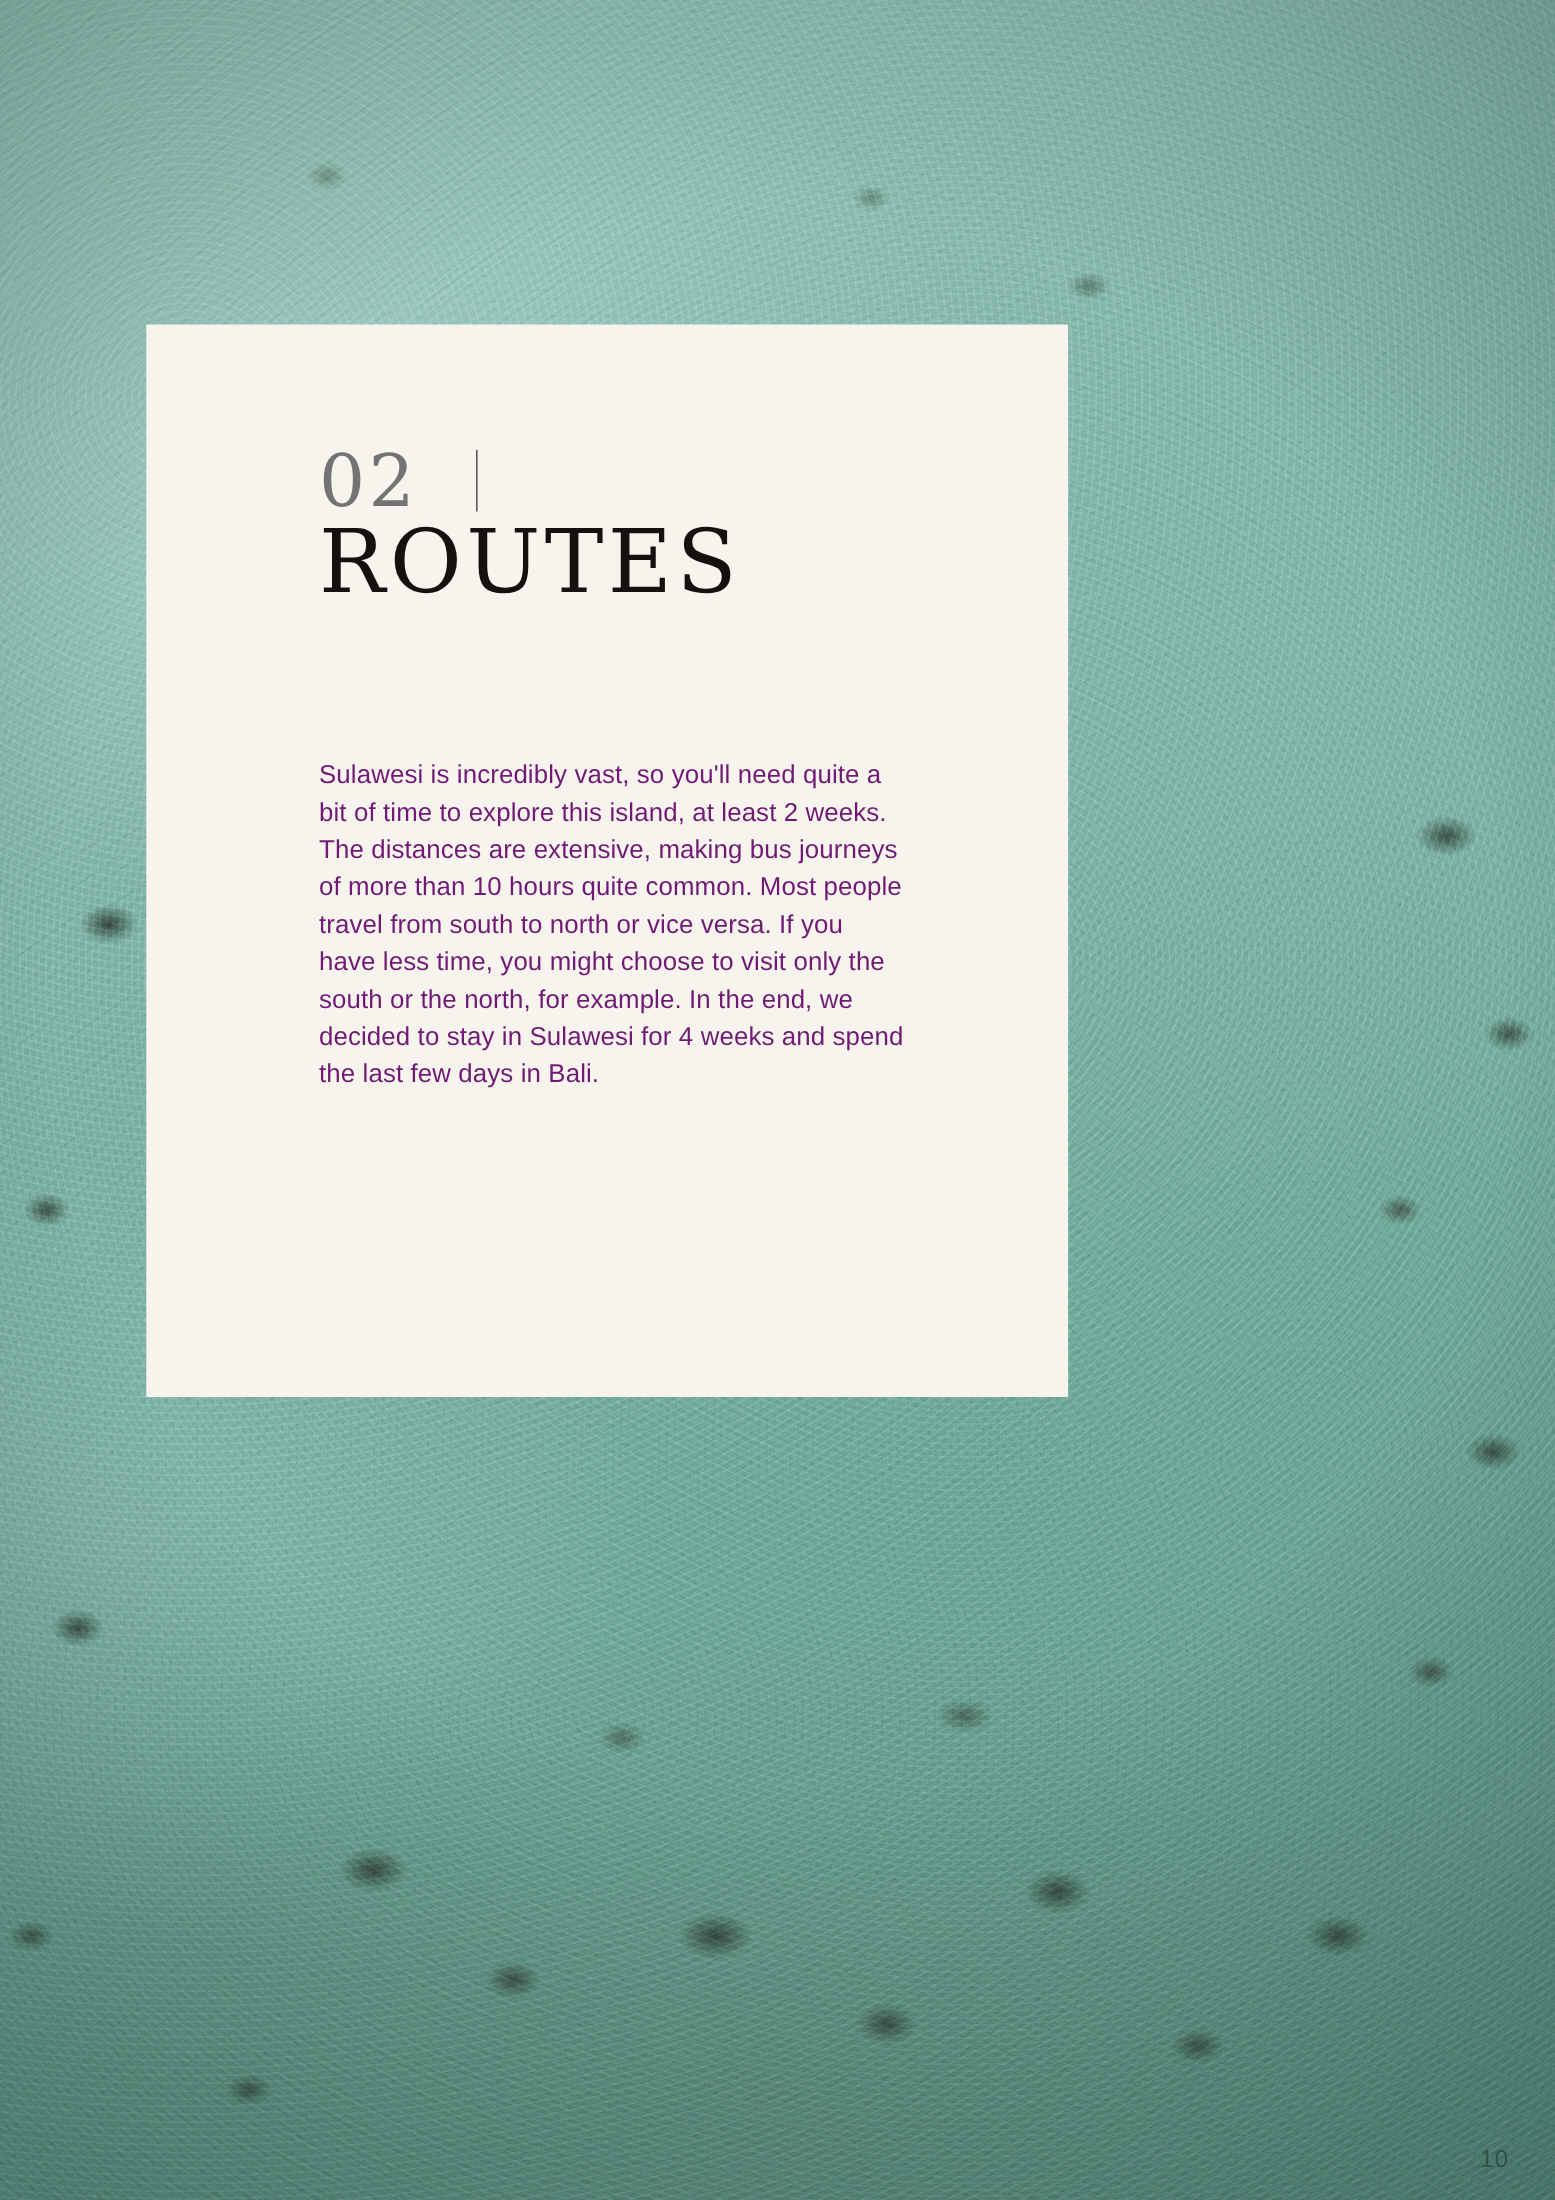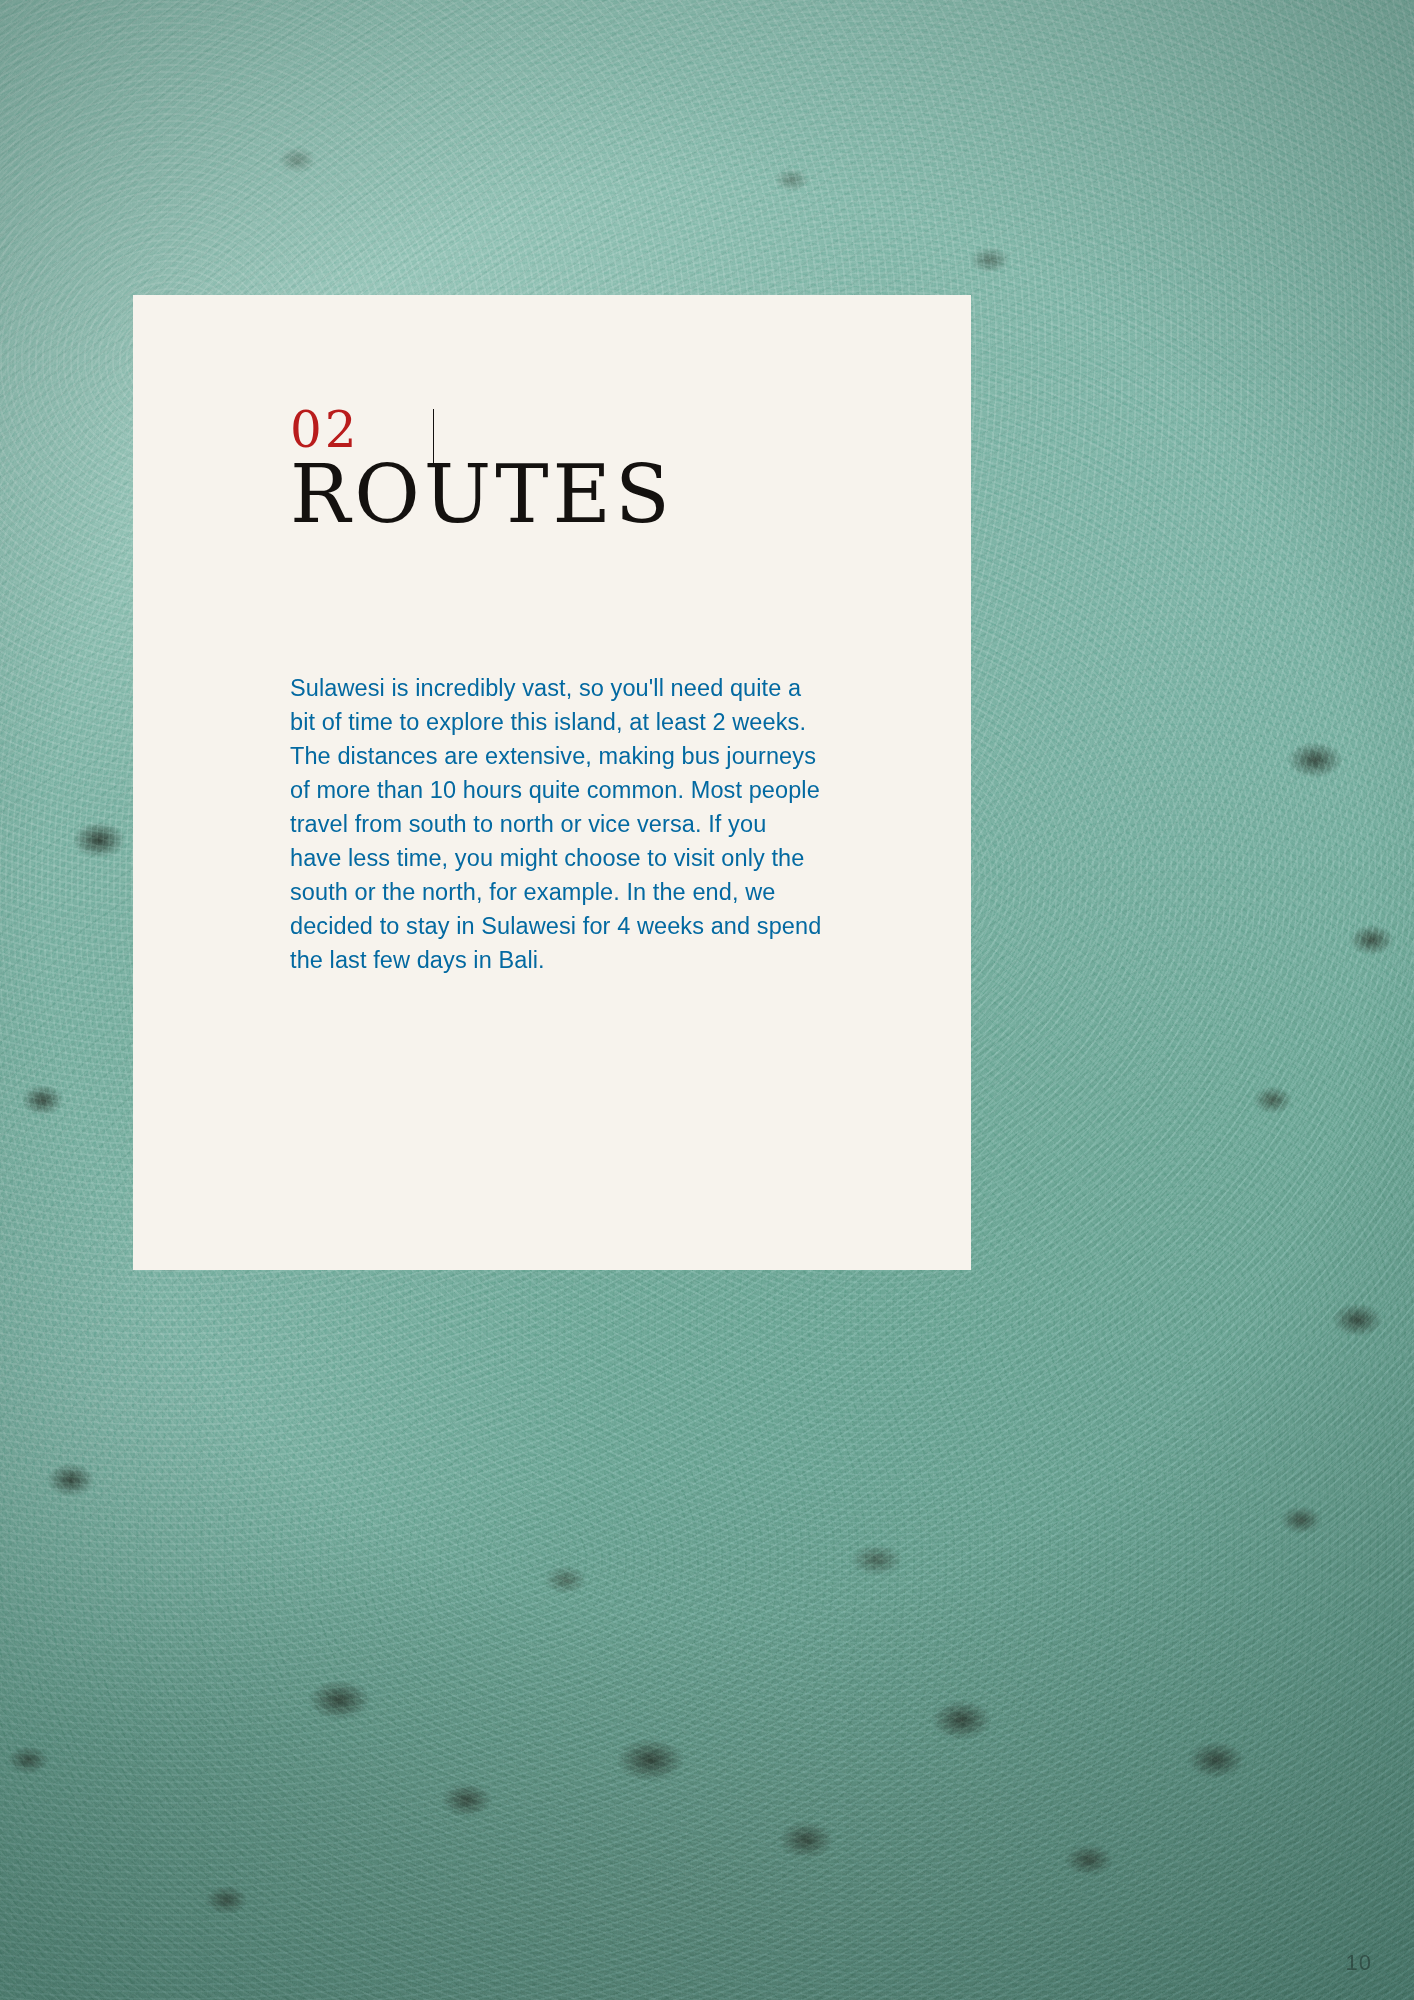--- a/index.html
+++ b/index.html
@@ -96,25 +96,25 @@
     top: 110px;
     right: 60px;
   }
 
   .chapter-head {
     position: relative;
     color: #14110f;
   }
   .chapter-num {
     font-family: "DejaVu Serif", serif;
-    font-size: 50px;
+    font-size: 66px;
     line-height: 1;
     letter-spacing: 3px;
     font-weight: 400;
-    color: #b91c1c;
+    color: #737373;
   }
   .chapter-rule {
     position: absolute;
     left: 143px;
     top: 4px;
     width: 1px;
     height: 56px;
     background: #14110f;
   }
   .chapter-title {
@@ -127,21 +127,21 @@
     color: #14110f;
     white-space: nowrap;
   }
 
   .body-copy {
     margin-top: 136px;
     width: 532px;
     font-family: "Liberation Sans", sans-serif;
     font-size: 23.5px;
     line-height: 34px;
-    color: #0369a1;
+    color: #701a75;
     letter-spacing: .1px;
   }
 
   .page-number {
     position: absolute;
     right: 42px;
     bottom: 24px;
     font-family: "Liberation Sans", sans-serif;
     font-size: 22px;
     color: rgba(30,48,42,0.55);

